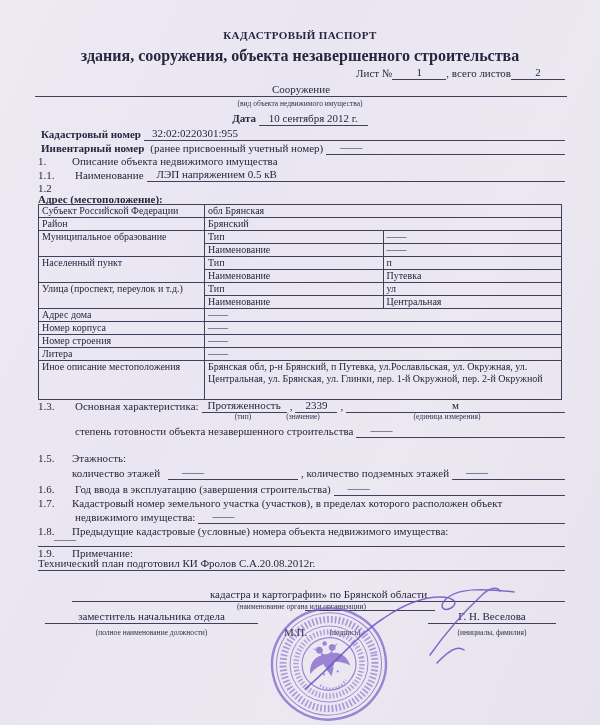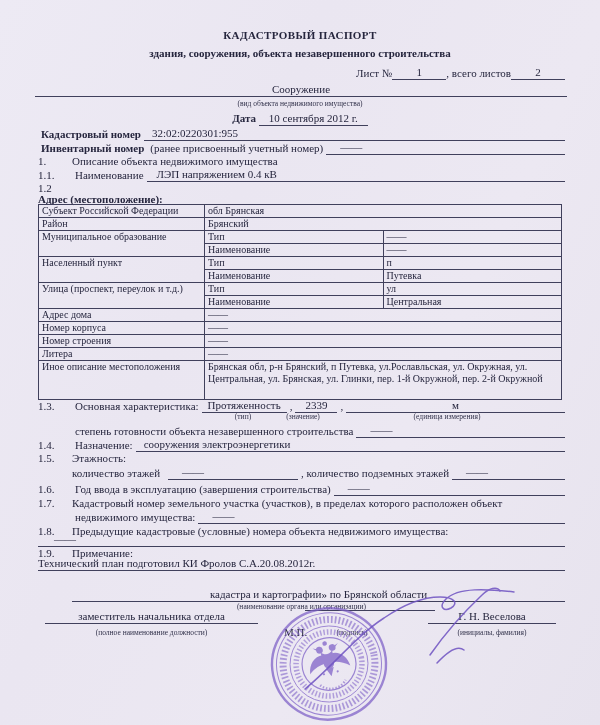--- a/index.html
+++ b/index.html
@@ -15,21 +15,21 @@
   .row{position:absolute;left:38px;right:35px;display:flex;align-items:flex-end;line-height:13px;white-space:nowrap;}
   .b{font-weight:bold;}
   .num{width:34px;flex:none;}
   .uv{border-bottom:1px solid #40405c;padding:0 6px;}
   .fill{flex:1 1 auto;min-width:0;}
   .dash{padding-left:14px;}
   .cap{font-size:7.5px;color:#31314a;line-height:9px;}
   .gap{flex:none;padding:0 3px;}
   
   .title{position:absolute;top:29px;left:0;right:0;text-align:center;font-weight:bold;font-size:11px;letter-spacing:.4px;}
-  .subtitle{position:absolute;top:47px;left:0;right:0;text-align:center;font-weight:bold;font-size:11px;}
+  .subtitle{position:absolute;top:47px;left:0;right:0;text-align:center;font-weight:bold;font-size:16px;}
   .sheetline{position:absolute;top:66px;right:35px;display:flex;align-items:flex-end;line-height:13px;}
   .w40{width:42px;text-align:center;flex:none;}
   .objtype{position:absolute;top:82px;left:35px;right:33px;text-align:center;border-bottom:1px solid #40405c;line-height:14px;}
   .objcap{position:absolute;top:99px;left:0;right:0;text-align:center;}
   .dateline{position:absolute;top:111px;left:0;right:0;text-align:center;line-height:14px;}
   .dateline .uv{display:inline-block;padding:0 10px;}
   
   table.addr{position:absolute;top:204px;left:38px;border-collapse:collapse;table-layout:fixed;width:524px;font-size:10px;}
   table.addr td{border:1px solid #40405c;padding:0 3px;height:12px;line-height:11.5px;vertical-align:top;overflow:hidden;}
   td.c1{width:159px;}
@@ -78,21 +78,21 @@
     <span class="uv fill dash">——</span>
   </div>
 
   <div class="row" style="top:155px">
     <span class="num">1.</span>
     <span>Описание объекта недвижимого имущества</span>
   </div>
   <div class="row" style="top:168px">
     <span class="num">1.1.</span>
     <span class="gap">Наименование</span>
-    <span class="uv fill" style="padding-left:10px">ЛЭП напряжением 0.4 кВ</span>
+    <span class="uv fill" style="padding-left:10px">ЛЭП напряжением 0.5 кВ</span>
   </div>
   <div class="row" style="top:182px">
     <span class="num">1.2</span>
   </div>
   <div class="row b" style="top:193px">Адрес (местоположение):</div>
 
   <table class="addr">
     <tbody>
         <tr>
       <td class="c1">Субъект Российской Федерации</td>
@@ -164,25 +164,20 @@
   <span class="abscap" style="top:412px;left:243px">(тип)</span>
   <span class="abscap" style="top:412px;left:303px">(значение)</span>
   <span class="abscap" style="top:412px;left:447px">(единица измерения)</span>
 
   <div class="row" style="top:424px">
     <span class="num"></span>
     <span class="gap">степень готовности объекта незавершенного строительства</span>
     <span class="uv fill dash">——</span>
   </div>
 
-  <div class="row" style="top:438px">
-    <span class="num">1.4.</span>
-    <span class="gap">Назначение:</span>
-    <span class="uv fill" style="padding-left:8px">сооружения электроэнергетики</span>
-  </div>
 
   <div class="row" style="top:452px">
     <span class="num">1.5.</span>
     <span>Этажность:</span>
   </div>
   <div class="row" style="top:466px">
     <span class="num"></span>
     <span>количество этажей</span>
     <span class="uv dash" style="width:110px;flex:none;margin-left:8px">——</span>
     <span class="gap">, количество подземных этажей</span>
@@ -224,21 +219,21 @@
   <div class="row cap" style="top:602px;justify-content:center">(наименование органа или организации)</div>
   <div class="row" style="top:588px;left:72px">
     <span class="uv fill" style="text-align:center">кадастра и картографии» по Брянской области</span>
   </div>
 
   <div class="sigblock" style="left:45px;top:610px;width:213px">заместитель начальника отдела</div>
   <div class="sigcap" style="left:45px;top:628px;width:213px">(полное наименование должности)</div>
 
   <span style="position:absolute;left:284px;top:626px">М.П.</span>
   <div class="sigblock" style="left:305px;top:610px;width:130px"></div>
-  <div class="sigcap" style="left:312px;top:628px;width:80px">(подпись)</div>
+  <div class="sigcap" style="left:305px;top:628px;width:80px">(подпись)</div>
 
   <div class="sigblock" style="left:428px;top:610px;width:128px">Г. Н. Веселова</div>
   <div class="sigcap" style="left:428px;top:628px;width:128px">(инициалы, фамилия)</div>
 
   <svg class="overlay" width="600" height="725" viewBox="0 0 600 725">
     <g opacity="0.72" transform="translate(329,664) rotate(-12)" stroke="#7d5fc7" fill="none">
       <ellipse rx="57" ry="55.5" stroke-width="2.4"></ellipse>
       <ellipse rx="52.5" ry="51" stroke-width="1"></ellipse>
       <ellipse rx="46" ry="44.5" stroke-width="7" stroke-dasharray="1.7,2.1" opacity="0.8"></ellipse>
       <ellipse rx="39" ry="38" stroke-width="0.9"></ellipse>

